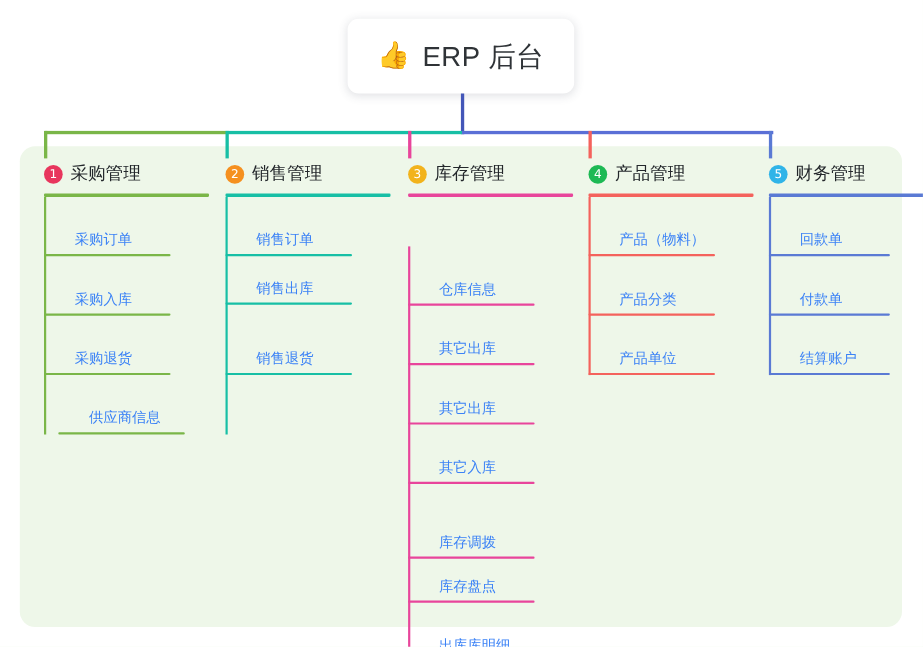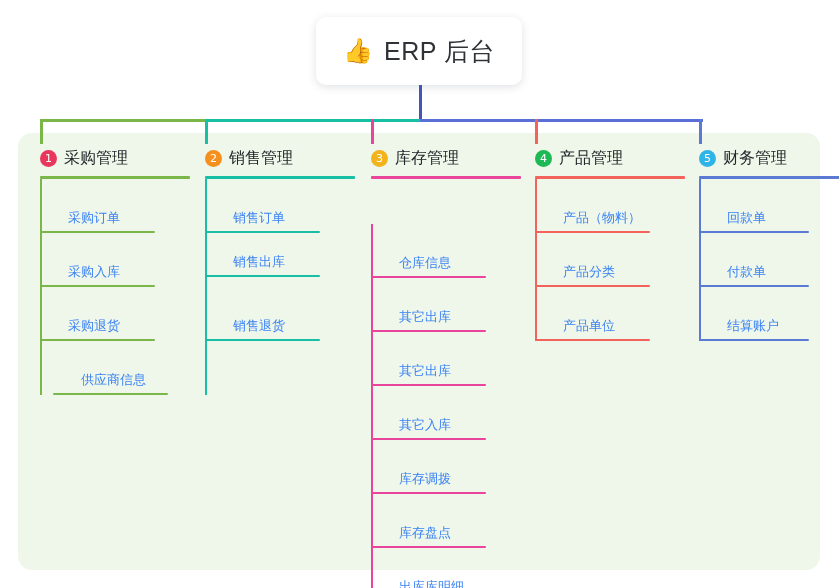--- a/index.html
+++ b/index.html
@@ -158,21 +158,21 @@
             <div class="kid-rule" style="width: 115px; background: rgb(232, 69, 155);"></div>
           </div>
           <div class="kid" style="position: absolute; left: 0px; top: 108px; height: 54px; width: 122px;">
             <span class="kid-label">其它出库</span>
             <div class="kid-rule" style="width: 115px; background: rgb(232, 69, 155);"></div>
           </div>
           <div class="kid" style="position: absolute; left: 0px; top: 162px; height: 54px; width: 122px;">
             <span class="kid-label">其它入库</span>
             <div class="kid-rule" style="width: 115px; background: rgb(232, 69, 155);"></div>
           </div>
-          <div class="kid" style="position: absolute; left: 0px; top: 216px; height: 54px; width: 122px;">
+          <div class="kid" style="position: absolute; left: 0px; top: 216px; height: 68px; width: 122px;">
             <span class="kid-label">库存调拨</span>
             <div class="kid-rule" style="width: 115px; background: rgb(232, 69, 155);"></div>
           </div>
           <div class="kid" style="position: absolute; left: 0px; top: 270px; height: 54px; width: 122px;">
             <span class="kid-label">库存盘点</span>
             <div class="kid-rule" style="width: 115px; background: rgb(232, 69, 155);"></div>
           </div>
           <div class="kid" style="position: absolute; left: 0px; top: 324px; height: 54px; width: 122px;">
             <span class="kid-label">出库库明细</span>
             <div class="kid-rule" style="width: 115px; background: rgb(232, 69, 155);"></div>

